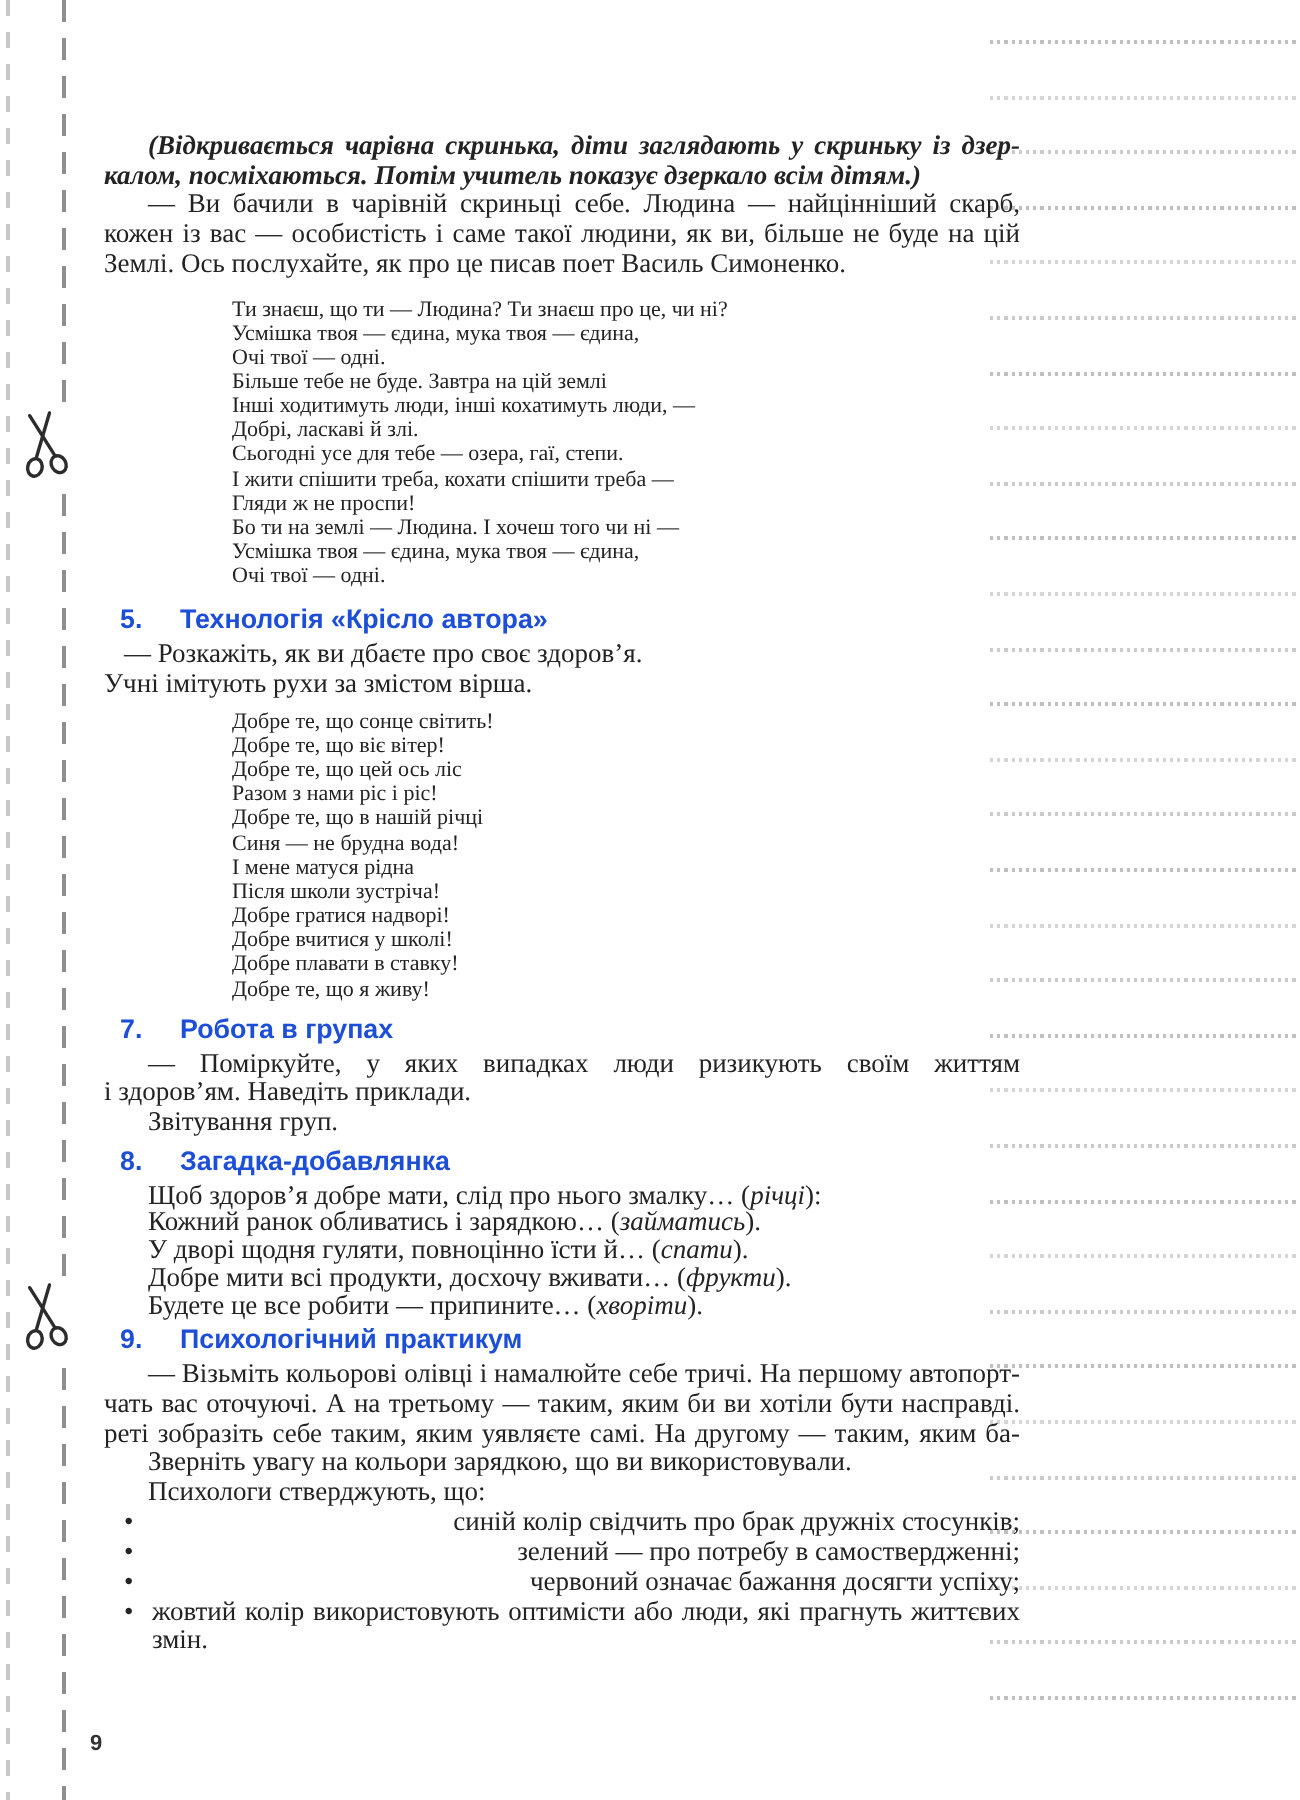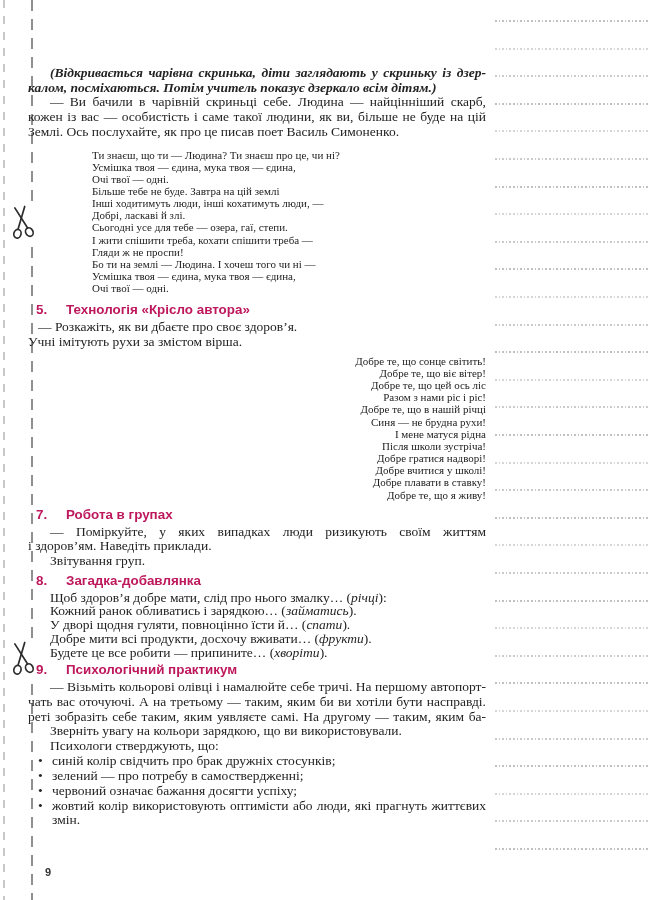--- a/index.html
+++ b/index.html
@@ -17,35 +17,35 @@
     transform:rotate(-8deg);}
   .scissors svg{display:block;}
 
   
   .notes{position:absolute;left:495px;right:0;top:0;bottom:0;}
   .dotline{position:absolute;left:0;right:0;height:2px;
     background:repeating-linear-gradient(90deg,#ababab 0 1.6px,transparent 1.6px 3.6px);}
   .o0{opacity:.75}.o1{opacity:.5}.o2{opacity:.62}
 
   
-  .content{position:absolute;left:28px;top:0;width:458px;padding-top:65px;
+  .content{position:absolute;left:52px;top:0;width:458px;padding-top:65px;
     font-size:13.5px;line-height:14.7px;}
   .line{display:block;}
   .jl{text-align:justify;text-align-last:justify;}
   .ind{text-indent:22px;}
   .ind-sm{text-indent:10px;}
   .stage{font-weight:bold;font-style:italic;line-height:15.2px;}
   .poem{margin:9px 0 8px 64px;font-size:11px;line-height:12.15px;}
   .heading{font-family:"Liberation Sans","DejaVu Sans",sans-serif;font-weight:bold;
-    font-size:13.4px;line-height:15px;color:#be185d;margin-left:8px;}
+    font-size:13.4px;line-height:15px;color:#1d4ed8;margin-left:8px;}
   .h-num{display:inline-block;width:30px;}.mt3{margin-top:3px}.mt4{margin-top:4px}.mt5{margin-top:5px}
   .mb3{margin-bottom:3px}
   .riddles .line{text-indent:22px;line-height:13.7px;}
   .bullets{margin-top:0;}
-  .bullet{position:relative;padding-left:24px;line-height:14.9px;}
+  .bullet{position:relative;padding-left:24px;line-height:14.9px;text-align:right;}
   .bullet::before{content:"\2022";position:absolute;left:10px;}
   .bullet-cont{padding-left:24px;line-height:14.9px;}
   .pagenum{position:absolute;left:45px;top:866px;font-weight:bold;font-size:11px;
     font-family:"Liberation Sans","DejaVu Sans",sans-serif;color:#333;}
   i{font-style:italic;}
 </style>
 </head>
 <body>
 
 <div class="page">
@@ -136,27 +136,27 @@
       <div class="line">Очі твої — одні.</div>
     </div>
 
     <div class="heading mb3">
       <span class="h-num">5.</span><span>Технологія «Крісло автора»</span>
     </div>
     <div class="line ind-sm">— Розкажіть, як ви дбаєте про своє здоров’я.</div>
 
     <div class="line">Учні імітують рухи за змістом вірша.</div>
 
-    <div class="poem" style="margin-top:5px;margin-bottom:6px;text-align:right;">
+    <div class="poem" style="margin-top:5px;margin-bottom:6px;">
       <div class="line">Добре те, що сонце світить!</div>
       <div class="line">Добре те, що віє вітер!</div>
       <div class="line">Добре те, що цей ось ліс</div>
       <div class="line">Разом з нами ріс і ріс!</div>
       <div class="line">Добре те, що в нашій річці</div>
-      <div class="line">Синя — не брудна рухи!</div>
+      <div class="line">Синя — не брудна вода!</div>
       <div class="line">І мене матуся рідна</div>
       <div class="line">Після школи зустріча!</div>
       <div class="line">Добре гратися надворі!</div>
       <div class="line">Добре вчитися у школі!</div>
       <div class="line">Добре плавати в ставку!</div>
       <div class="line">Добре те, що я живу!</div>
     </div>
 
     <div class="heading mb3">
       <span class="h-num">7.</span><span>Робота в групах</span>

